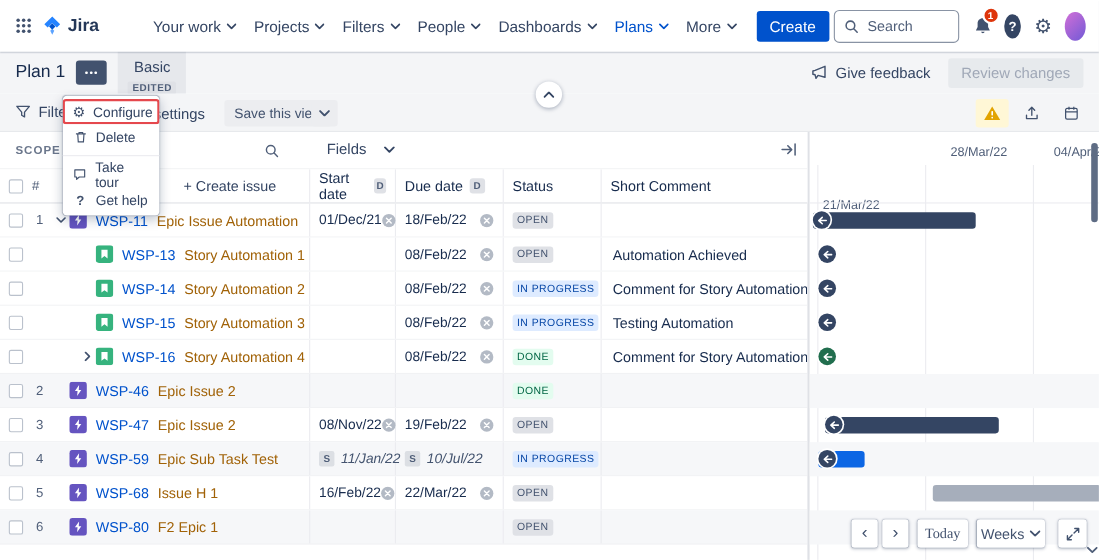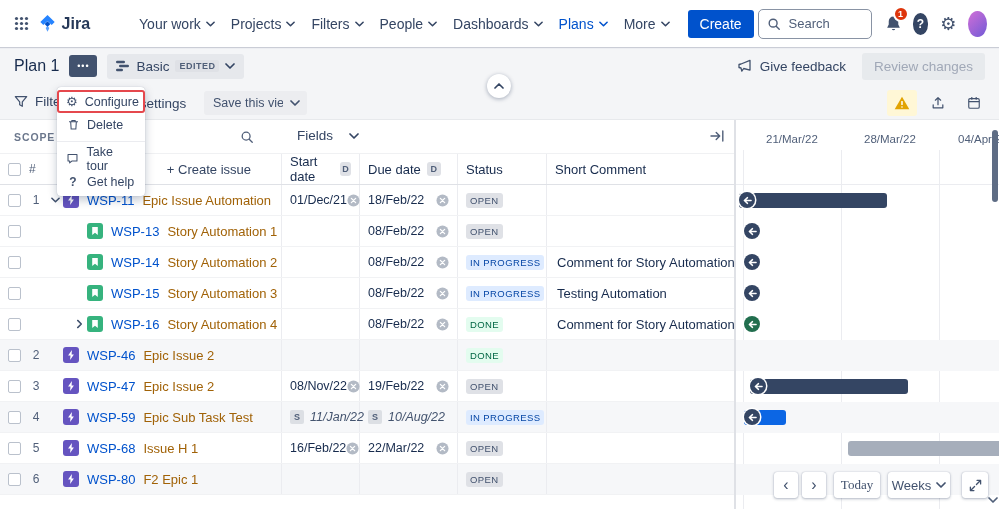--- a/index.html
+++ b/index.html
@@ -27,21 +27,21 @@
   .bell { position:relative; width:26px; height:26px; display:flex; align-items:center; justify-content:center; margin-right:8px; cursor:pointer; }
   .nbadge { position:absolute; top:-5px; right:-6px; min-width:16px; height:16px; background:#DE350B; border:2px solid #fff; border-radius:9px; color:#fff; font-size:9px; font-weight:700; display:flex; align-items:center; justify-content:center; padding:0 3px; }
   .help-btn { width:22px; height:22px; border-radius:50%; background:#344563; color:#fff; font-size:12px; font-weight:700; display:flex; align-items:center; justify-content:center; margin-right:10px; cursor:pointer; }
   .gear-glyph { font-size:18px; color:#42526E; margin-right:10px; cursor:pointer; line-height:1; }
   .avatar { width:26px; height:26px; border-radius:50%; background:linear-gradient(135deg,#C86DD7 10%,#7B5CD6 90%); cursor:pointer; }
 
   
   .planbar { position:absolute; top:47px; left:0; right:0; height:38px; background:#F4F5F7; display:flex; align-items:center; padding:0 14px; gap:10px; }
   .plan-title { font-size:16px; font-weight:500; color:#172B4D; }
   .more-btn { width:28px; height:22px; border-radius:3px; background:#42526E; color:#fff; font-size:9px; letter-spacing:1px; line-height:22px; }
-  .view-btn { display:flex; align-items:center; gap:6px; background:rgba(9,30,66,.06); border-radius:3px; padding:5px 9px; font-size:13.5px; font-weight:500; color:#344563; }
+  .view-btn { display:flex; align-items:center; gap:6px; background:rgba(9,30,66,.06); border-radius:3px; padding:5px 9px; font-size:13.5px; font-weight:500; color:#344563;flex-direction:column; }
   .edited { font-size:9px; font-weight:700; letter-spacing:.5px; color:#505F79; background:#DFE1E6; padding:1px 4px; border-radius:2px; }
   .feedback { display:flex; align-items:center; gap:7px; font-size:13.5px; color:#344563; cursor:pointer; }
   .review-btn { margin-left:6px; background:rgba(9,30,66,.05); color:#A0A8B7; font-size:13.5px; padding:6px 12px; border-radius:3px; cursor:default; }
   .collapse-pill { position:absolute; left:487px; top:74px; width:24px; height:24px; border-radius:50%; background:#fff; box-shadow:0 1px 4px rgba(9,30,66,.35); color:#344563; display:flex; align-items:center; justify-content:center; z-index:15; }
   .collapse-pill .chev { transform:rotate(180deg); }
 
   
   .toolbar { position:absolute; top:85px; left:0; right:0; height:35px; background:#F4F5F7; border-bottom:1px solid #E7E9EC; }
   .tb-filter { position:absolute; left:14px; top:9px; display:flex; align-items:center; gap:7px; font-size:13.5px; color:#344563; cursor:pointer; white-space:nowrap; }
   .tb-settings { position:absolute; left:107px; top:11px; font-size:13.5px; color:#344563; cursor:pointer; white-space:nowrap; }
@@ -100,21 +100,21 @@
   .st-open { background:#DFE1E6; color:#42526E; }
   .st-in-progress { background:#DEEBFF; color:#0747A6; }
   .st-done { background:#E3FCEF; color:#006644; }
   .trow .c-comment { padding:0 10px; overflow:hidden; white-space:nowrap; color:#172B4D; }
 
   
   .timeline { position:absolute; left:734px; top:120px; width:265px; height:389px; background:#fff; border-left:2px solid #DFE1E6; overflow:hidden; z-index:1; }
   .gl { position:absolute; top:30px; bottom:0; width:1px; background:#EBECF0; }
   .gl0 { left:7px; } .gl1 { left:105px; } .gl2 { left:203px; }
   .tl-date { position:absolute; top:13px; font-size:11.5px; color:#505F79; white-space:nowrap; }
-  .td0 { left:30px; } .td1 { left:128px; } .td2 { left:222px; }
+  .td0 { left:12px;margin-top:48px; } .td1 { left:128px; } .td2 { left:222px; }
   .tl-headline { position:absolute; top:64px; left:0; right:0; height:1px; background:#EBECF0; }
   .tl-row { position:absolute; left:0; right:0; height:31px; }
   .tl-row.shaded { background:#F6F7F9; }
   .tl-bar { position:absolute; height:15px; border-radius:3px; z-index:3; cursor:pointer; }
   .tl-arrow { position:absolute; width:16px; height:16px; border-radius:50%; display:flex; align-items:center; justify-content:center; box-shadow:0 0 0 1.5px #fff; z-index:4; }
   .tl-controls .tlc { position:absolute; background:#fff; border-radius:3px; box-shadow:0 1px 3px rgba(9,30,66,.3), 0 0 1px rgba(9,30,66,.3); color:#42526E; font-size:13px; display:flex; align-items:center; justify-content:center; z-index:6; }
   .tlc.prev { left:38px; top:352px; width:24px; height:26px; font-size:16px; }
   .tlc.next { left:66px; top:352px; width:24px; height:26px; font-size:16px; }
   .tlc.today { left:98px; top:352px; width:46px; height:26px;font-family:Liberation Serif, serif; }
   .tlc.weeks { left:152px; top:352px; width:62px; height:26px; gap:5px; }
@@ -411,20 +411,21 @@
           <span class="rm">
             <svg width="13" height="13" viewBox="0 0 14 14">
               <circle cx="7" cy="7" r="6.5" fill="#B3BAC5"></circle>
               <path d="M4.7 4.7l4.6 4.6M9.3 4.7L4.7 9.3" stroke="#fff" stroke-width="1.4" stroke-linecap="round"></path>
             </svg>
           </span>
         </div>
         <div class="cell c-status">
           <span class="badge st-open">OPEN</span>
         </div>
+        <div class="cell c-comment">Automation Achieved</div>
       </div>
       <div class="trow">
         <div class="cell c-scope">
           <span class="cb"></span>
           <span class="num"></span>
           <span class="ind" style="width: 24px;"></span>
           <span class="exp"></span>
           <span class="ticon">
             <svg width="16" height="16" viewBox="0 0 16 16">
               <rect width="16" height="16" rx="3" fill="#36B37E"></rect>
@@ -587,21 +588,21 @@
           </span>
           <a class="ikey">WSP-59</a>
           <span class="isum">Epic Sub Task Test</span>
         </div>
         <div class="cell c-start">
           <span class="schip">S</span>
           <span class="dval inferred">11/Jan/22</span>
         </div>
         <div class="cell c-due">
           <span class="schip">S</span>
-          <span class="dval inferred">10/Aug/22</span>
+          <span class="dval inferred">10/Jul/22</span>
         </div>
         <div class="cell c-status">
           <span class="badge st-in-progress">IN PROGRESS</span>
         </div>
         <div class="cell c-comment"></div>
       </div>
       <div class="trow">
         <div class="cell c-scope">
           <span class="cb"></span>
           <span class="num">5</span>

